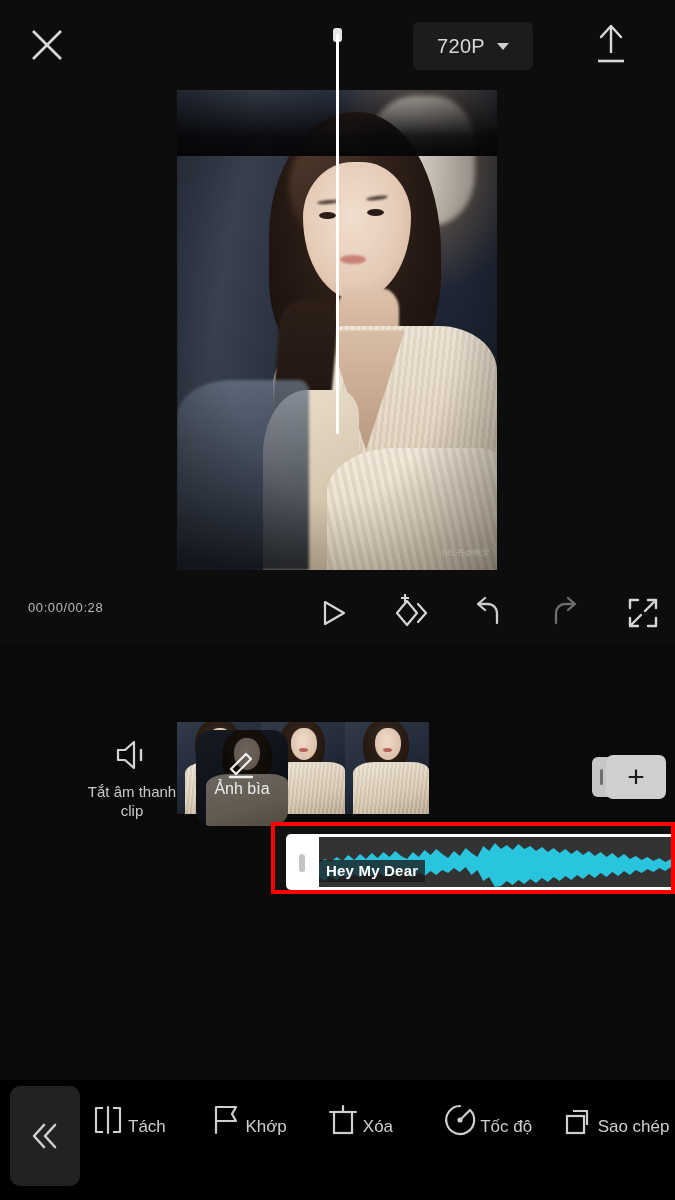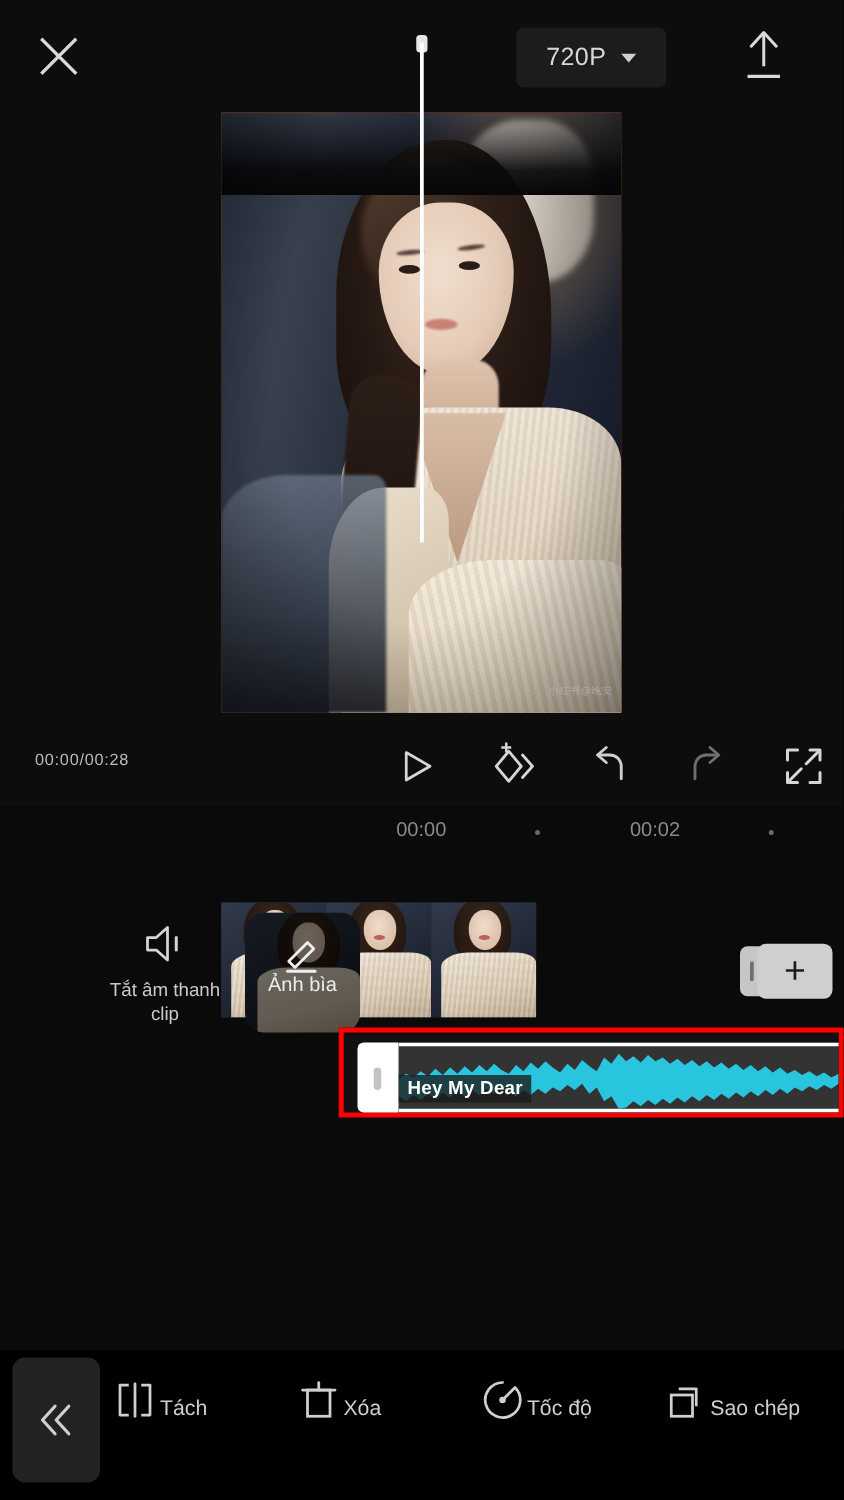--- a/index.html
+++ b/index.html
@@ -50,21 +50,21 @@
   
   .preview-area {
     position: absolute; left: 0; top: 88px;
     width: 675px; height: 490px;
     background: #0d0d0d;
   }
   .video-frame {
     position: absolute; left: 177px; top: 2px;
     width: 320px; height: 480px;
     overflow: hidden;
-    background: #c2410c;
+    background: #0f766e;
   }
   .vf-layer { position: absolute; inset: 0; }
   .bg-bed {
     background:
       radial-gradient(ellipse 150px 200px at 78% 14%, rgba(196,150,96,.55), rgba(60,45,35,0) 68%),
       linear-gradient(170deg, #2b3243 0%, #222938 34%, #1b2130 60%, #151a26 100%);
   }
   .bed-fold-a {
     left: 0; top: 0; width: 150px; height: 480px;
     background: linear-gradient(100deg, #2f3747 0%, #39414f 34%, #262d3b 70%, #161b26 100%);
@@ -462,26 +462,20 @@
           <line x1="34" y1="10" x2="24" y2="20" stroke="#d6d6d6" stroke-width="2.4" stroke-linecap="round"></line>
           <polyline points="9,27 9,35 17,35" fill="none" stroke="#d6d6d6" stroke-width="2.4" stroke-linejoin="round" stroke-linecap="round"></polyline>
           <polyline points="35,17 35,9 27,9" fill="none" stroke="#d6d6d6" stroke-width="2.4" stroke-linejoin="round" stroke-linecap="round"></polyline>
         </svg>
       </div>
     </div>
   </div>
 
   <div class="timeline">
 
-    <div class="ruler">
-      <span class="tick-label" style="left:337px">00:00</span>
-      <span class="tick-dot" style="left:430px"></span>
-      <span class="tick-label" style="left:524px">00:02</span>
-      <span class="tick-dot" style="left:617px"></span>
-    </div>
 
     <div class="video-track">
       <div class="thumb">
         <div class="thumb-art t-bed"></div>
           <div class="t-hair"></div>
           <div class="t-braid"></div>
         <div class="t-face"></div>
           <div class="t-lips"></div>
           <div class="t-body"></div>
           <div class="t-knit"></div>
@@ -556,20 +550,27 @@
   <div class="tools">
     <div class="tool">
       <svg class="ico" viewBox="0 0 40 40" aria-hidden="true">
         <polyline points="15,8 8,8 8,32 15,32" fill="none" stroke="#cfcfcf" stroke-width="2.2" stroke-linejoin="round"></polyline>
         <polyline points="25,8 32,8 32,32 25,32" fill="none" stroke="#cfcfcf" stroke-width="2.2" stroke-linejoin="round"></polyline>
         <line x1="20" y1="7" x2="20" y2="33" stroke="#cfcfcf" stroke-width="2.2" stroke-linecap="round"></line>
       </svg>
       <span class="tl">Tách</span>
     </div>
 
+    <div class="tool">
+      <svg class="ico" viewBox="0 0 40 40" aria-hidden="true">
+        <line x1="11" y1="7" x2="11" y2="33" stroke="#cfcfcf" stroke-width="2.2" stroke-linecap="round"></line>
+        <polyline points="11,7 31,7 27,14 31,21 11,21" fill="none" stroke="#cfcfcf" stroke-width="2.2" stroke-linejoin="round"></polyline>
+      </svg>
+      <span class="tl">Khớp</span>
+    </div>
 
     <div class="tool">
       <svg class="ico" viewBox="0 0 40 40" aria-hidden="true">
         <line x1="7" y1="12" x2="33" y2="12" stroke="#cfcfcf" stroke-width="2.2" stroke-linecap="round"></line>
         <rect x="11" y="12" width="18" height="21" fill="none" stroke="#cfcfcf" stroke-width="2.2"></rect>
         <line x1="20" y1="6" x2="20" y2="12" stroke="#cfcfcf" stroke-width="2.2" stroke-linecap="round"></line>
       </svg>
       <span class="tl">Xóa</span>
     </div>
 

